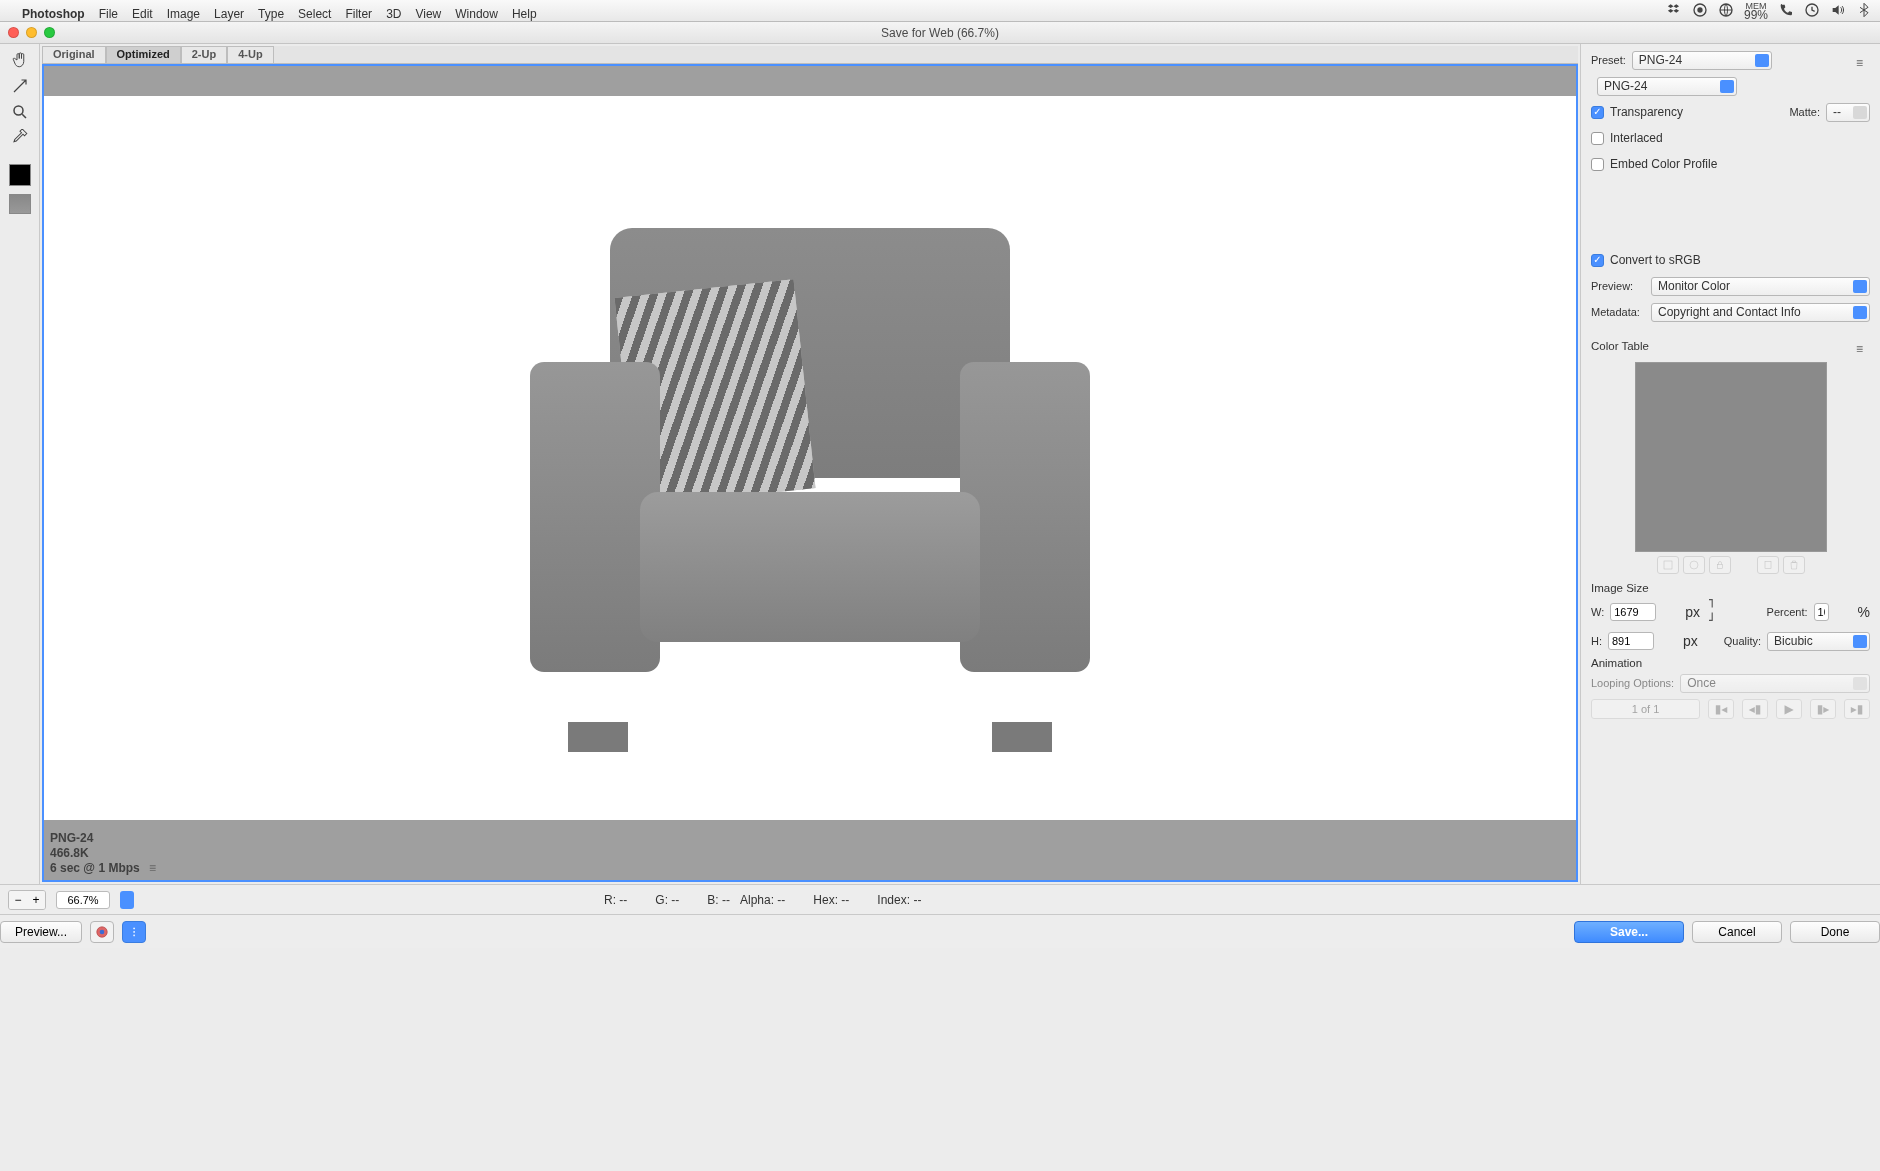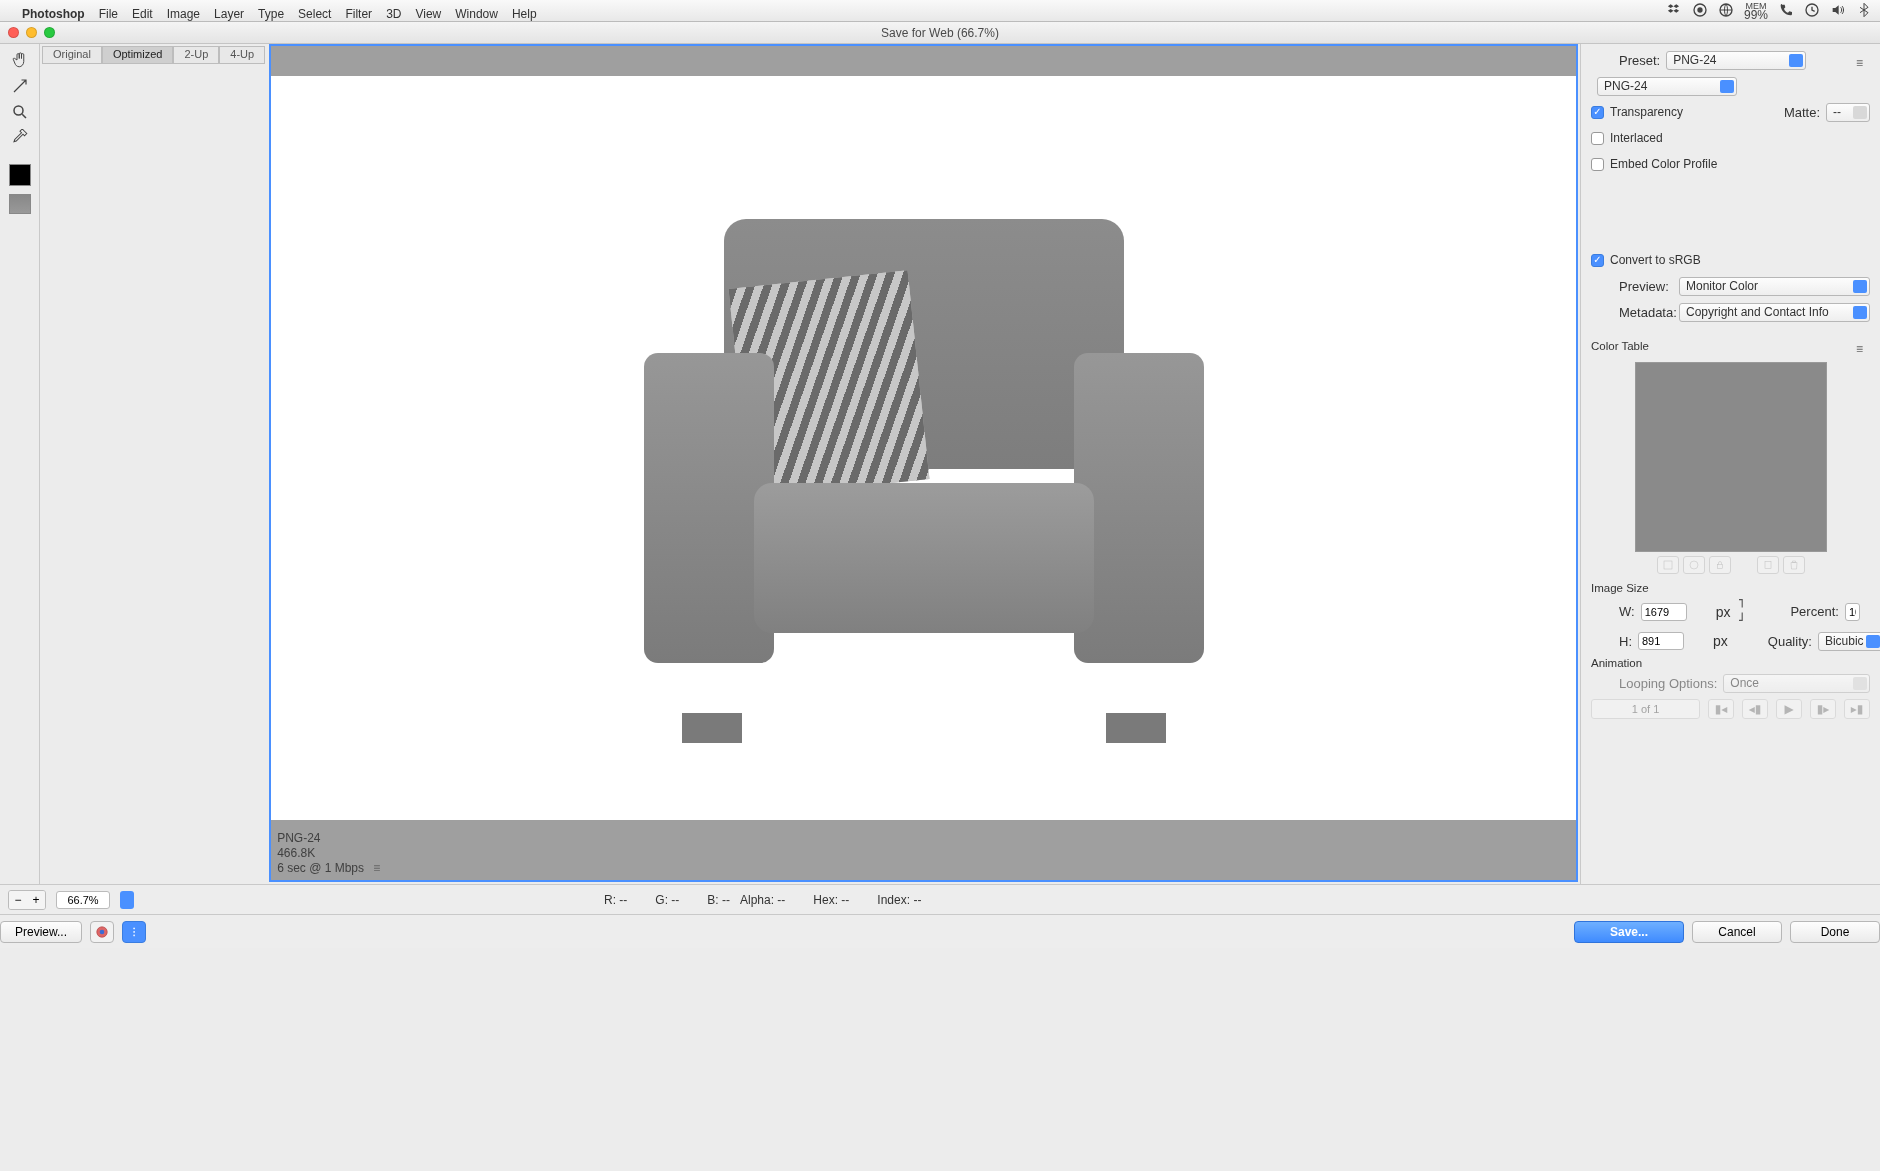--- a/index.html
+++ b/index.html
@@ -26,21 +26,21 @@
 .content { display: flex; height: 840px; background: #ececec; }
 
 
 .tools { width: 40px; background: #ececec; border-right: 1px solid #c9c9c9; display:flex; flex-direction:column; align-items:center; padding-top:4px; gap:2px;}
 .tool { width: 32px; height: 24px; display:flex; align-items:center; justify-content:center; border:1px solid transparent; border-radius:3px; cursor:pointer;}
 .tool svg { width:18px; height:18px; fill:#444; stroke:#444; }
 .swatch-fg { width:22px; height:22px; background:#000; border:1px solid #888; margin-top:12px; cursor:pointer;}
 .swatch-bg { width:22px; height:20px; background:linear-gradient(#888,#999); border:1px solid #888; margin-top:6px; cursor:pointer;}
 
 
-.canvas-wrap { flex:1; display:flex; flex-direction:row; }
+.canvas-wrap { flex:1; display:flex; flex-direction:column;font-weight:bold; }
 .tabs { height:18px; display:flex; border-bottom:1px solid #bdbdbd; background:#e4e4e4; margin:2px 2px 0 2px;}
 .tab { padding: 1px 10px; font-size:11px; border:1px solid #bdbdbd; border-bottom:none; background:#e8e8e8; cursor:pointer; color:#555;}
 .tab.active { background:#cfcfcf; color:#222; }
 .viewport { flex:1; border:2px solid #4a90ff; margin: 0 2px 2px 2px; background:#9f9f9f; position:relative; overflow:hidden;}
 .canvas { position:absolute; left:0; right:0; top:30px; bottom:60px; background:#fff; }
 
 
 .sofa { position:absolute; left:50%; top:52%; transform:translate(-50%,-50%); width:560px; height:520px;}
 .sofa .back { position:absolute; left:80px; top:16px; width:400px; height:250px; background:linear-gradient(#8c8c8c,#7d7d7d); border-radius:22px 22px 10px 10px;}
 .sofa .arm-l{position:absolute; left:0; top:150px; width:130px; height:310px; background:linear-gradient(#979797,#7b7b7b); border-radius:14px;}
@@ -50,21 +50,21 @@
 .sofa .cushion::before{content:""; position:absolute; inset:0; background:repeating-linear-gradient(115deg,#6a6a6a 0 8px,#c7c7c7 8px 16px);}
 .sofa .foot-l{position:absolute; left:38px; bottom:-20px; width:60px; height:30px; background:#7a7a7a;}
 .sofa .foot-r{position:absolute; right:38px; bottom:-20px; width:60px; height:30px; background:#7a7a7a;}
 
 .file-info { position:absolute; left:6px; bottom:4px; top:auto; color:#404040; font-size:11px; line-height:15px;}
 .file-info .l3menu{display:inline-block; margin-left:6px;}
 
 
 .panel { width: 300px; border-left:1px solid #c9c9c9; padding: 6px 10px 0 10px; background:#ededed; overflow:hidden; }
 .row { display:flex; align-items:center; margin-bottom:6px; min-height:20px; gap:6px;}
-.lbl { font-size:13px; color:#333;margin-left:28px; }
+.lbl { font-size:11px; color:#333; }
 .select { flex:0 0 auto; height:19px; background:linear-gradient(#fdfdfd,#eee); border:1px solid #b7b7b7; border-radius:3px; font-size:11px; padding: 0 18px 0 6px; position:relative; display:inline-flex; align-items:center; cursor:pointer;}
 .select::after{content:""; position:absolute; right:2px; top:2px; bottom:2px; width:14px; background:#4a90ff; border-radius:2px;}
 .select.sm::after{ background:#d8d8d8; }
 .chk { display:flex; align-items:center; gap:6px; font-size:11.5px; cursor:pointer;}
 .chk .box { width:13px; height:13px; border:1px solid #999; border-radius:3px; background:#fff; display:flex; align-items:center; justify-content:center;}
 .chk.checked .box{ background:#4a90ff; border-color:#3a7de0;}
 .chk.checked .box::after{content:"✓"; color:#fff; font-size:10px; line-height:10px;}
 .menu-icon { width:14px; height:8px; display:inline-block; cursor:pointer;}
 .menu-icon::before{content:"≡"; color:#666;}
 

